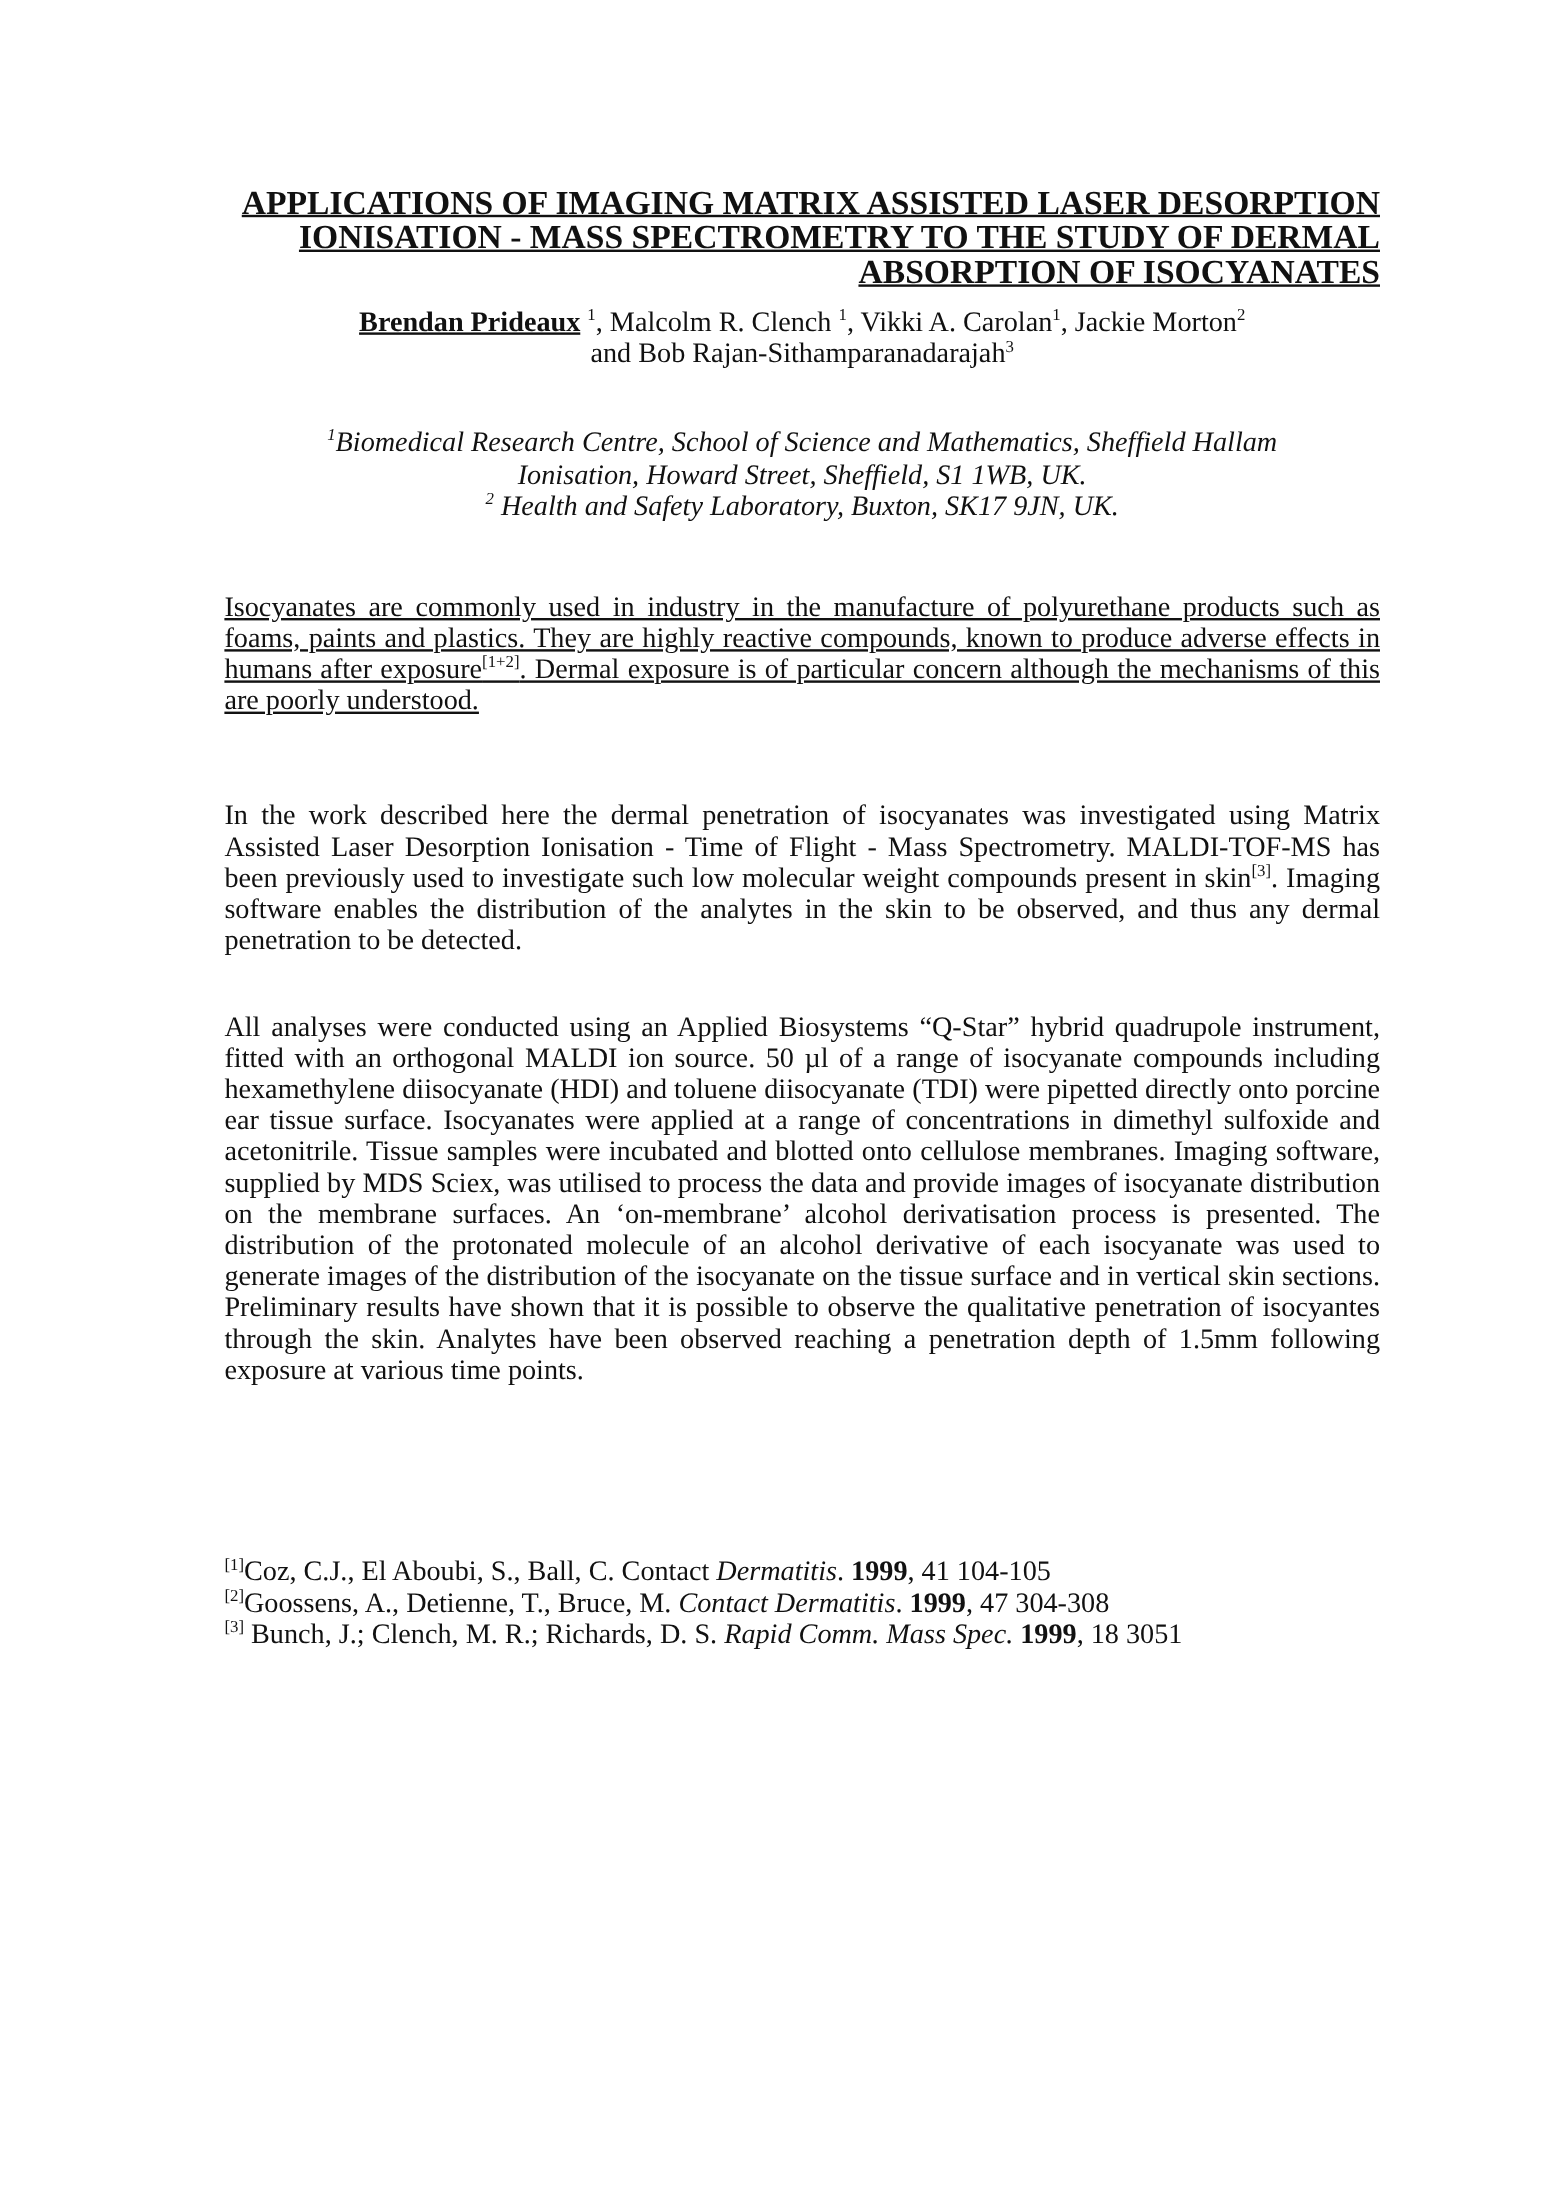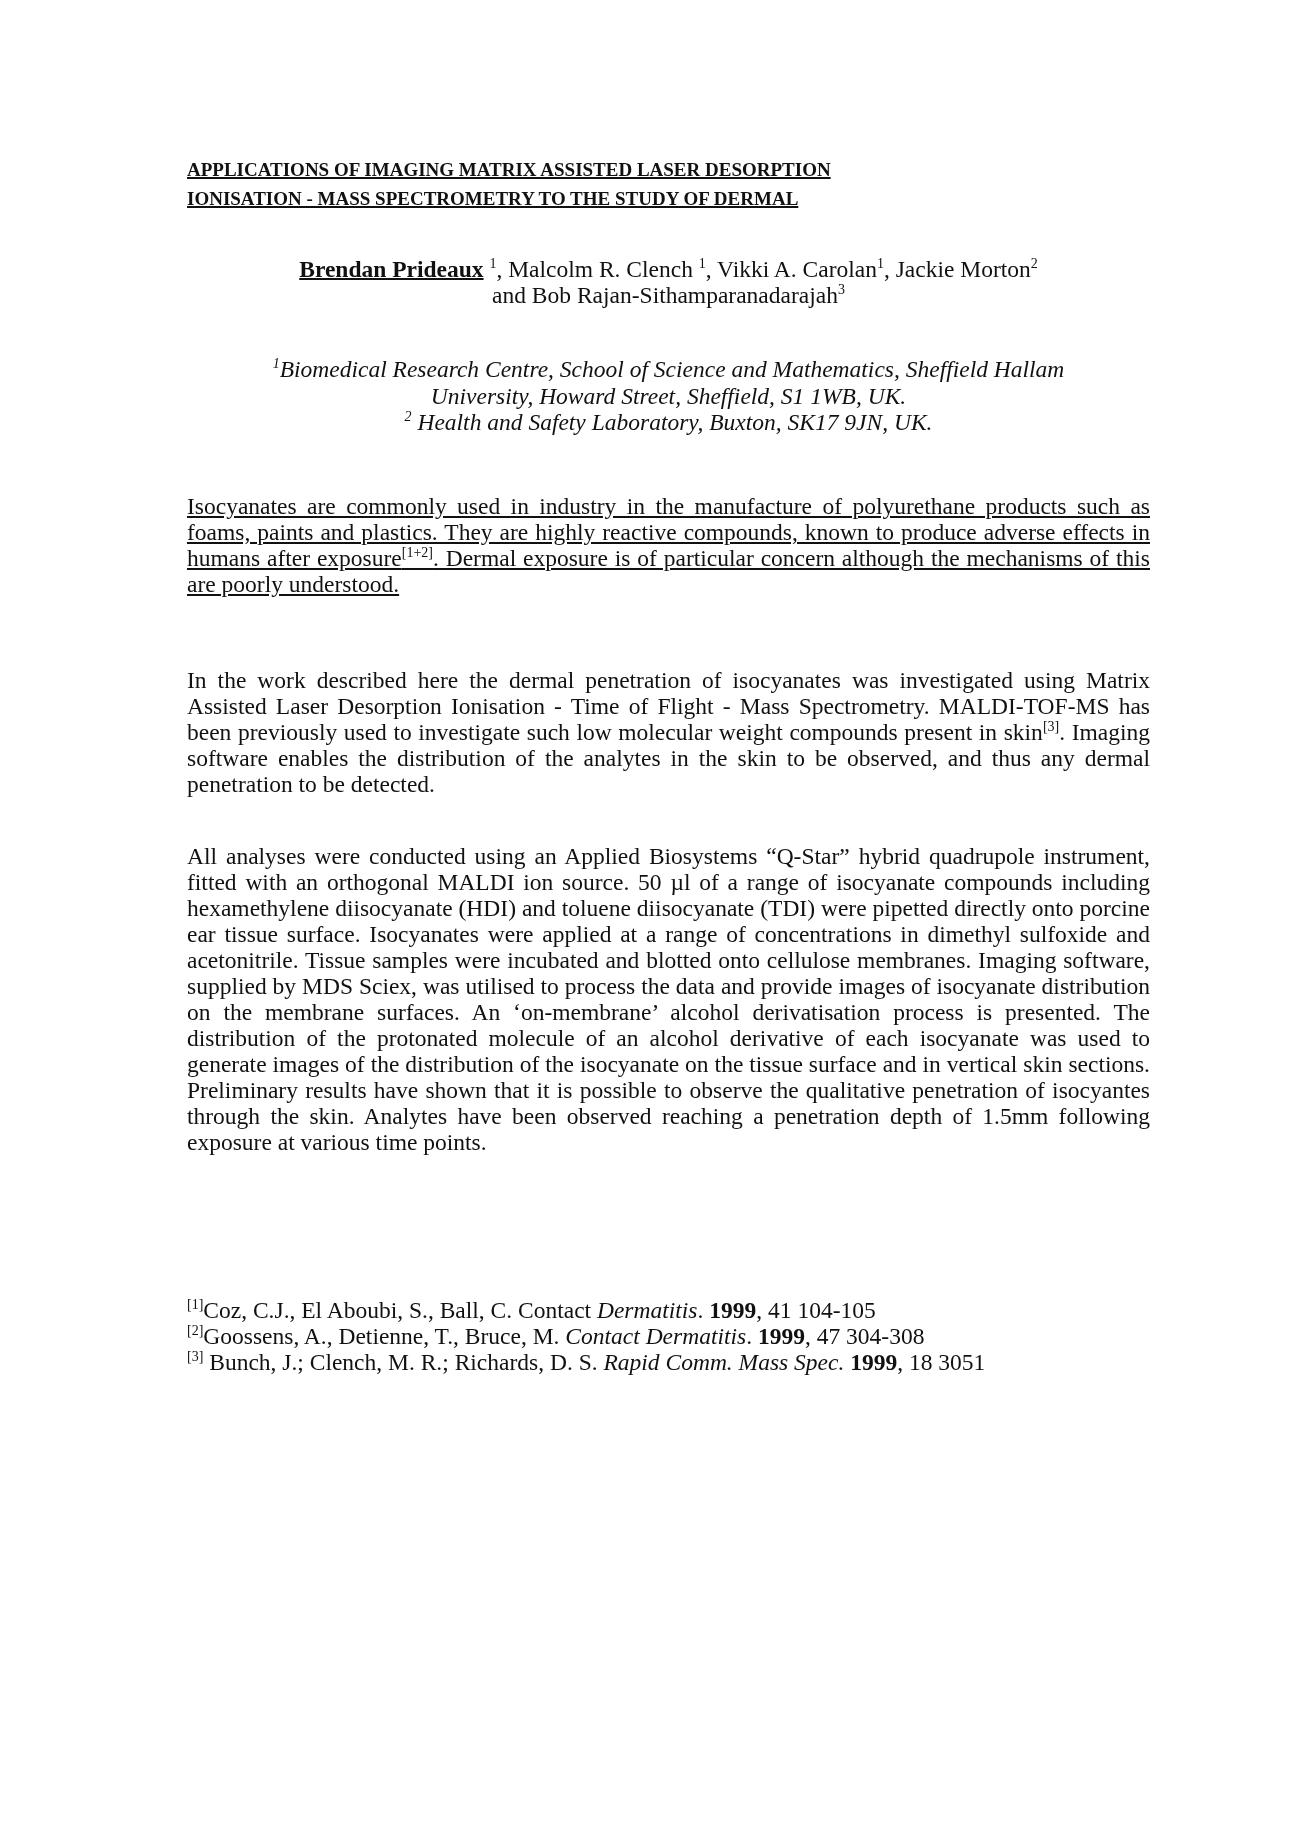--- a/index.html
+++ b/index.html
@@ -1,20 +1,20 @@
 <!DOCTYPE html>
 <html><head>
   <meta charset="utf-8">
   <style>
     html, body { margin: 0; padding: 0; background: #ffffff; }
     body { width: 1300px; height: 1840px; position: relative; overflow: hidden;
       font-family: "Liberation Serif", "DejaVu Serif", serif; color: #111; }
     .page { position: absolute; left: 0; top: 0; width: 1300px; height: 1840px; }
-    .title { position: absolute; left: 187px; width: 963px; top: 155px; text-align: left;
-      font-weight: bold; font-size: 19px; line-height: 29px; }
+    .title { position: absolute; left: 187px; width: 963px; top: 155px; text-align: right;
+      font-weight: bold; font-size: 28px; line-height: 29px; }
     .title span { text-decoration: underline; text-decoration-thickness: 2px; display: block; }
     .authors { position: absolute; left: 187px; width: 963px; top: 256px; text-align: center;
       font-size: 23.5px; line-height: 26px; }
     .authors .lead { font-weight: bold; text-decoration: underline; text-decoration-thickness: 2px; }
     .affils { position: absolute; left: 187px; width: 963px; top: 356px; text-align: center;
       font-size: 23.5px; line-height: 26.5px; font-style: italic; }
     sup { font-size: 14px; line-height: 0; vertical-align: 9px; font-style: normal; }
     .affils sup { font-style: italic; }
     .para { position: absolute; left: 187px; width: 963px; font-size: 23.5px; line-height: 26px;
       text-align: justify; margin: 0; }
@@ -28,35 +28,36 @@
     b { font-weight: bold; }
   </style>
 </head>
 <body>
 
 <div class="page">
 
   <div class="title">
     <span>APPLICATIONS OF IMAGING MATRIX ASSISTED LASER DESORPTION</span>
     <span>IONISATION - MASS SPECTROMETRY TO THE STUDY OF DERMAL</span>
+    <span>ABSORPTION OF ISOCYANATES</span>
   </div>
 
   <div class="authors">
     <div>
       <span class="lead">Brendan Prideaux</span>
       <sup>1</sup><span>, Malcolm R. Clench </span><sup>1</sup><span>, Vikki A. Carolan</span><sup>1</sup><span>, Jackie Morton</span><sup>2</sup>
     </div>
     <div>
       <span>and Bob Rajan-Sithamparanadarajah</span><sup>3</sup>
     </div>
   </div>
 
   <div class="affils">
     <div><sup>1</sup><span>Biomedical Research Centre, School of Science and Mathematics, Sheffield Hallam</span></div>
-    <div><span>University, Howard Street, Sheffield, S1 1WB, UK.</span></div>
+    <div><span>Ionisation, Howard Street, Sheffield, S1 1WB, UK.</span></div>
     <div><sup>2</sup><span> Health and Safety Laboratory, Buxton, SK17 9JN, UK.</span></div>
   </div>
 
   <p class="para p1"><span>Isocyanates are commonly used in industry in the manufacture of polyurethane products such as foams, paints and plastics. They are highly reactive compounds, known to produce adverse effects in humans after exposure</span><sup>[1+2]</sup><span>. Dermal exposure is of particular concern although the mechanisms of this are poorly understood.</span></p>
 
   <p class="para p2"><span>In the work described here the dermal penetration of isocyanates was investigated using Matrix Assisted Laser Desorption Ionisation - Time of Flight - Mass Spectrometry. MALDI-TOF-MS has been previously used to investigate such low molecular weight compounds present in skin</span><sup>[3]</sup><span>. Imaging software enables the distribution of the analytes in the skin to be observed, and thus any dermal penetration to be detected.</span></p>
 
   <p class="para p3">All analyses were conducted using an Applied Biosystems “Q-Star” hybrid quadrupole instrument, fitted with an orthogonal MALDI ion source. 50 µl of a range of isocyanate compounds including hexamethylene diisocyanate (HDI) and toluene diisocyanate (TDI) were pipetted directly onto porcine ear tissue surface. Isocyanates were applied at a range of concentrations in dimethyl sulfoxide and acetonitrile. Tissue samples were incubated and blotted onto cellulose membranes. Imaging software, supplied by MDS Sciex, was utilised to process the data and provide images of isocyanate distribution on the membrane surfaces. An ‘on-membrane’ alcohol derivatisation process is presented. The distribution of the protonated molecule of an alcohol derivative of each isocyanate was used to generate images of the distribution of the isocyanate on the tissue surface and in vertical skin sections. Preliminary results have shown that it is possible to observe the qualitative penetration of isocyantes through the skin. Analytes have been observed reaching a penetration depth of 1.5mm following exposure at various time points.</p>
 
   <div class="refs">

